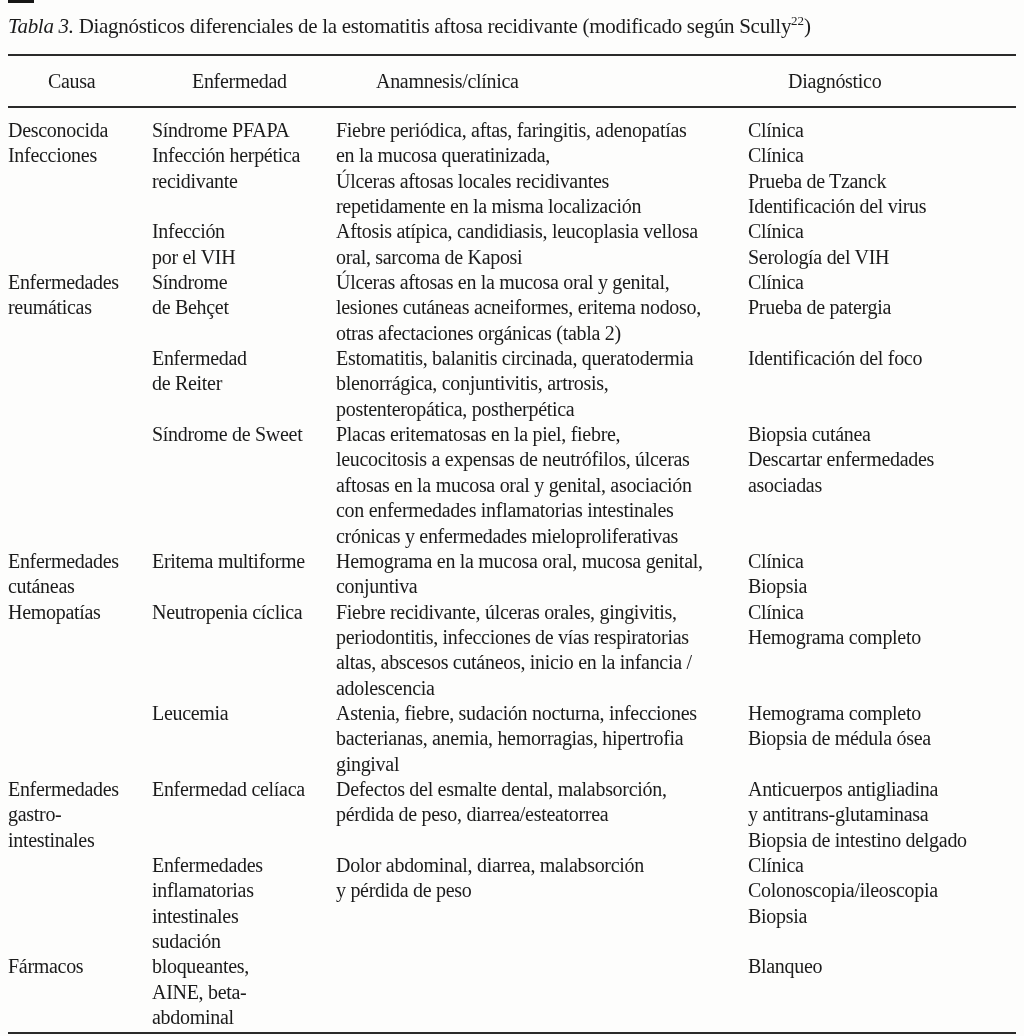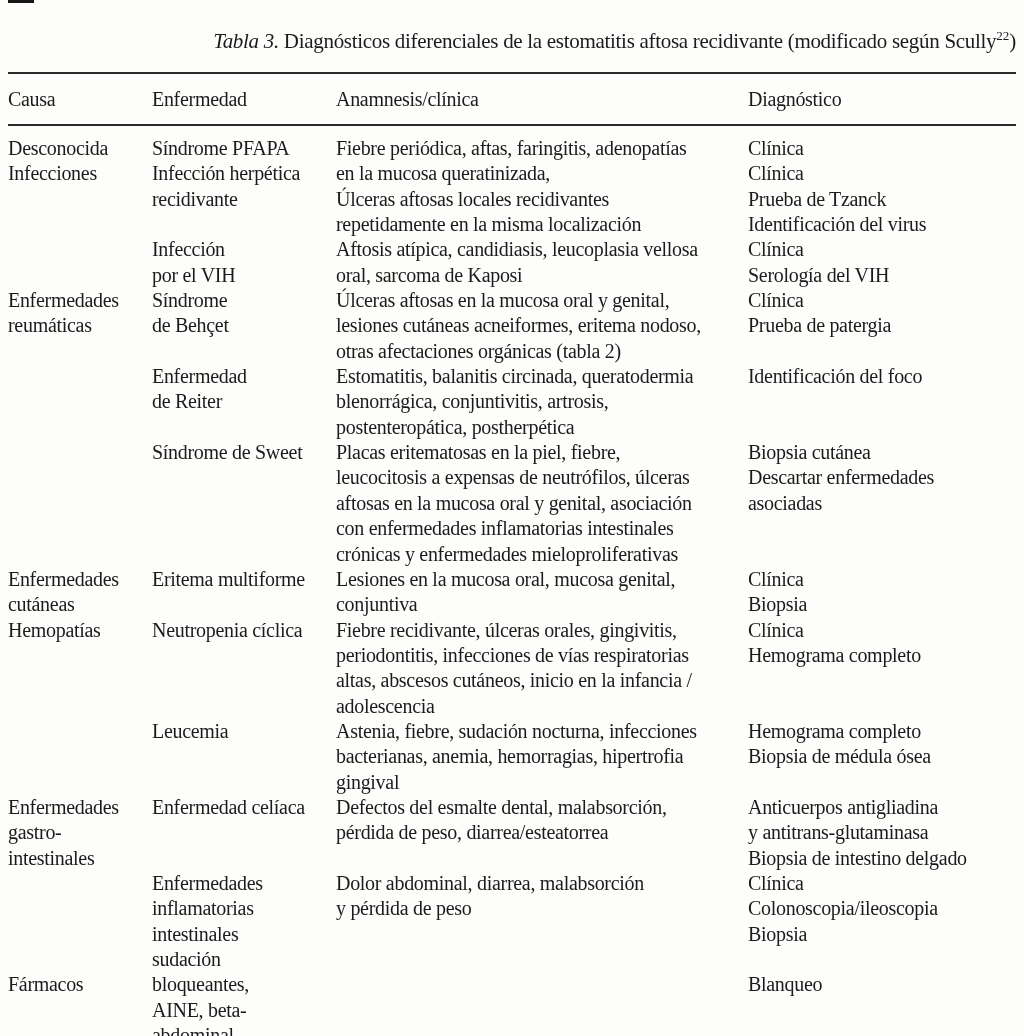--- a/index.html
+++ b/index.html
@@ -9,35 +9,35 @@
     background: #fdfdfc;
     font-family: "Liberation Serif", serif;
     color: #1b1b1b;
     position: relative;
     overflow: hidden;
     letter-spacing: -0.3px;
   }
   .content { padding: 0 8px; }
   .crop-artifact { width: 26px; height: 3px; background: #161616; }
   .caption {
-    margin: 19px 0 0 0;
+    margin: 7px 0 0 0;
     font-size: 21px;
-    line-height: 27px;
-    text-align: right;
+    line-height: 22px;
   }
   .caption i { font-style: italic; }
   sup { font-size: 13px; letter-spacing: 0; }
   .rule { height: 2px; background: #2a2a2a; }
   .rule-top { margin-top: 17px; }
   .header-row {
     display: grid;
     grid-template-columns: 144px 184px 412px 1fr;
     font-size: 20px;
     line-height: 24px;
     padding: 13px 0;
+    margin-left: 40px;
   }
   .tbody { padding-top: 3px; font-size: 20px; margin-top: 7px; }
   .trow {
     display: grid;
     grid-template-columns: 144px 184px 412px 1fr;
     align-items: start;
   }
   .line {
     line-height: 25.35px;
     white-space: nowrap;
@@ -168,21 +168,21 @@
         </div>
         <div class="trow">
           <div class="cell">
             <div class="line">Enfermedades</div>
             <div class="line">cutáneas</div>
           </div>
           <div class="cell">
             <div class="line">Eritema multiforme</div>
           </div>
           <div class="cell">
-            <div class="line">Lesiones en la mucosa oral, mucosa genital,</div>
+            <div class="line">Hemograma en la mucosa oral, mucosa genital,</div>
             <div class="line">conjuntiva</div>
           </div>
           <div class="cell">
             <div class="line">Clínica</div>
             <div class="line">Biopsia</div>
           </div>
         </div>
         <div class="trow">
           <div class="cell">
             <div class="line">Hemopatías</div>

